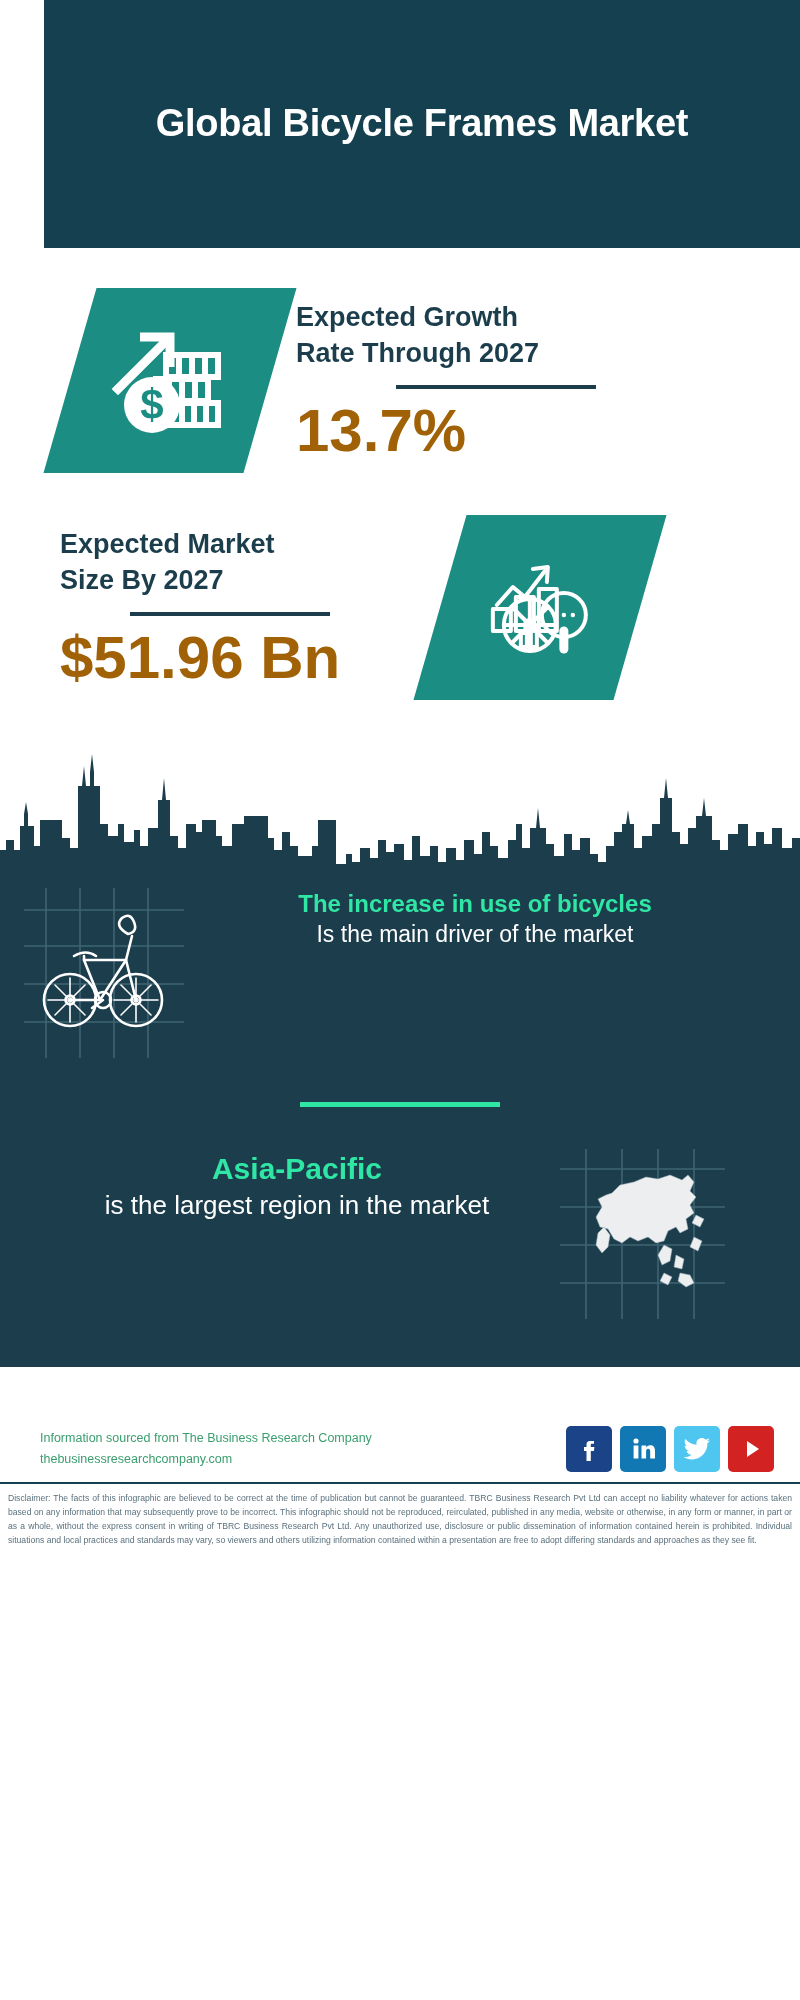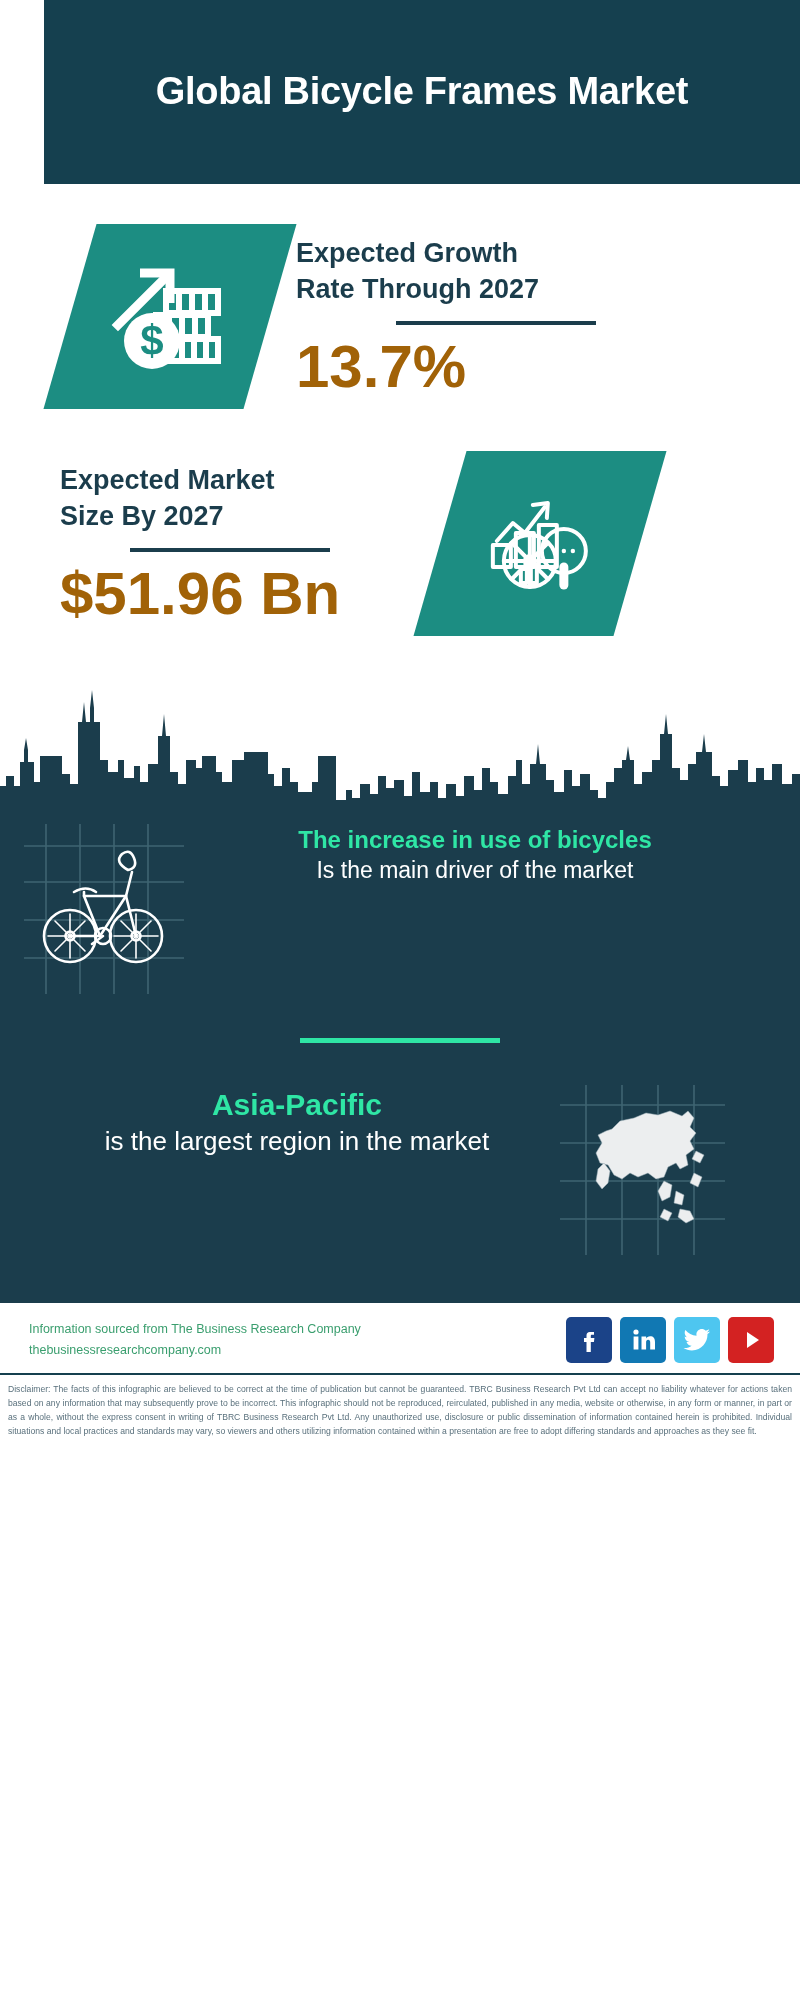--- a/index.html
+++ b/index.html
@@ -5,21 +5,21 @@
   * { margin:0; padding:0; box-sizing:border-box; }
   body {
     width:800px; height:2000px;
     font-family:"Liberation Sans", sans-serif;
     background:#ffffff; overflow:hidden; position:relative;
   }
   .page { width:800px; height:2000px; position:relative; }
 
   
   .header {
-    background:#15404f; height:184px;
+    background:#15404f; height:248px;
     display:flex; align-items:center; justify-content:center;margin-left:44px;
   }
   .header-title {
     color:#ffffff; font-size:38px; font-weight:bold;
     text-align:center; line-height:1.25; max-width:620px;
     letter-spacing:-0.3px;
   }
 
   
   .white-zone { background:#ffffff; position:relative; }
@@ -59,21 +59,21 @@
   .fact-sub { color:#ffffff; font-size:23px; line-height:1.35; }
 
   .divider-mint {
     width:200px; height:5px; background:#2fe6a5;
     margin:40px auto 42px auto;
   }
 
   
   .footer {
     background:#ffffff; display:flex; align-items:center;
-    padding:14px 26px 10px 29px; gap:12px;
+    padding:14px 26px 10px 40px; gap:12px;margin-top:45px;
   }
   .footer-text { flex:1 1 auto; }
   .footer-line { color:#3a9e6e; font-size:12.5px; line-height:1.65; }
   .socials { display:flex; gap:8px; flex:0 0 auto; }
   .soc {
     width:46px; height:46px; border-radius:5px;
     display:flex; align-items:center; justify-content:center;
   }
   .soc-fb { background:#1b4388; }
   .soc-li { background:#1178b3; }

